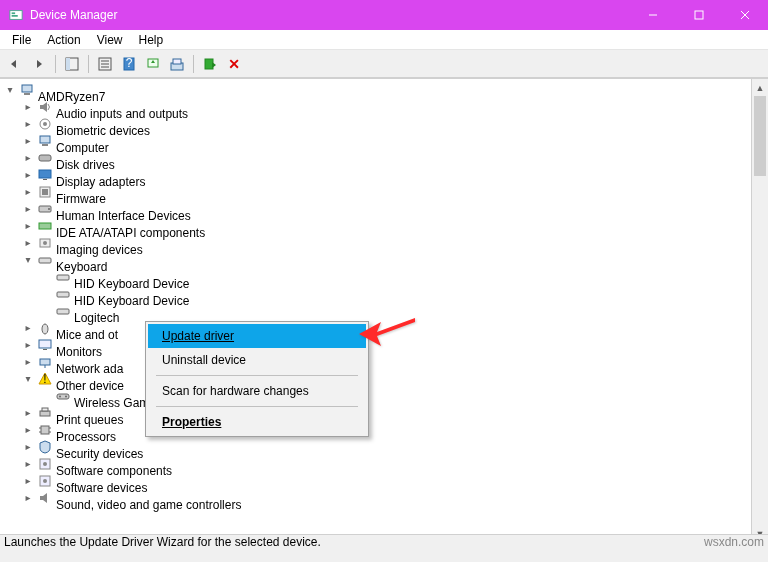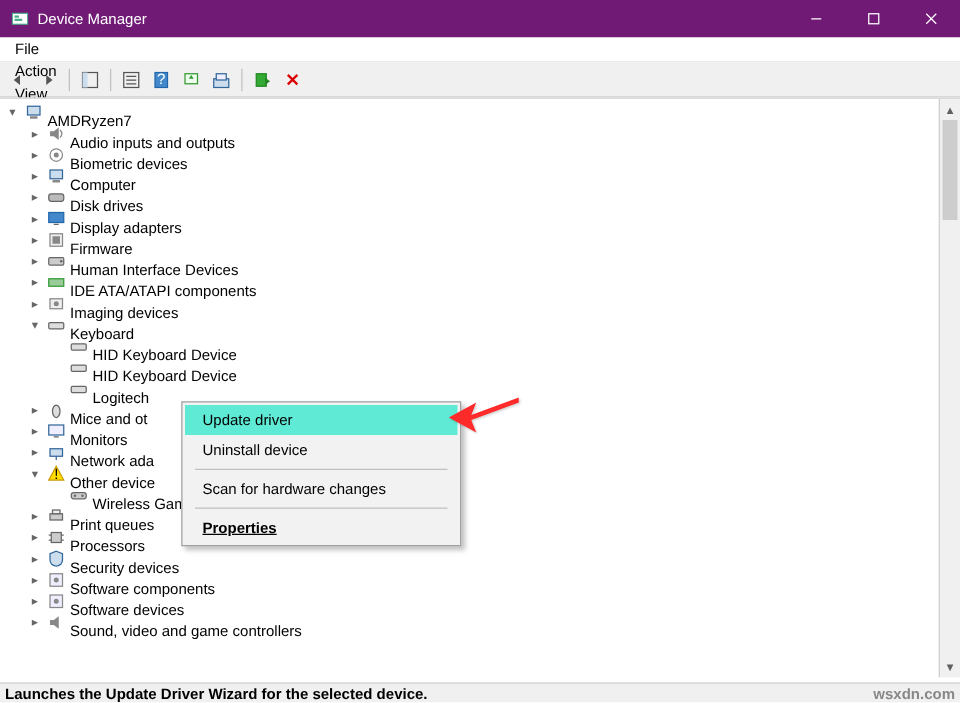--- a/index.html
+++ b/index.html
@@ -1,24 +1,24 @@
 <!DOCTYPE html>
 <html><head>
 <meta charset="utf-8">
 <style>
 * { box-sizing: border-box; margin: 0; padding: 0; font-family: "Segoe UI", Tahoma, sans-serif; font-size: 12px; }
 body { background: #fff; width: 768px; height: 562px; overflow: hidden; position: relative; }
 
-.titlebar { height: 30px; background: #701a75; color: #fff; display: flex; align-items: center; padding-left: 8px; }
+.titlebar { height: 30px; background: #d946ef; color: #fff; display: flex; align-items: center; padding-left: 8px; }
 .title-icon { width: 16px; height: 16px; margin-right: 6px; display: flex; align-items: center; justify-content: center; }
 .title-text { font-size: 12px; flex: 1; }
 .win-btns { display: flex; height: 30px; }
 .win-btn { width: 46px; display: flex; align-items: center; justify-content: center; color: #fff; }
 
-.menubar { height: 20px; background: #fff; display: flex; align-items: flex-start; padding: 0 4px; border-bottom: 1px solid #e5e5e5; flex-direction: column; }
+.menubar { height: 20px; background: #fff; display: flex; align-items: flex-end; padding: 0 4px; border-bottom: 1px solid #e5e5e5; }
 .menu-item { padding: 2px 8px; cursor: default; }
 
 .toolbar { height: 28px; background: #f0f0f0; border-bottom: 1px solid #d0d0d0; display: flex; align-items: center; padding: 0 4px; gap: 2px; }
 .tb-btn { width: 22px; height: 22px; display: flex; align-items: center; justify-content: center; border: 1px solid transparent; }
 .tb-sep { width: 1px; height: 18px; background: #c0c0c0; margin: 0 3px; }
 .tb-del { color: #d00; font-weight: bold; font-size: 14px; }
 
 .tree-container { position: absolute; top: 78px; bottom: 20px; left: 0; right: 0; background: #fff; overflow: hidden; border-top: 1px solid #d0d0d0; }
 .tree { padding: 2px 0 2px 4px; }
 .tree-row { display: flex; align-items: center; height: 17px; white-space: nowrap; cursor: default; }
@@ -26,26 +26,26 @@
 .tree-row .toggle { width: 12px; display: inline-flex; justify-content: center; font-size: 10px; color: #666; }
 .tree-row .icon { width: 16px; height: 16px; margin: 0 3px; display: inline-flex; align-items: center; justify-content: center; }
 .tree-row .label { padding-right: 4px; margin-top: 14px; }
 .indent { display: inline-block; }
 .i0 { width: 0; } .i1 { width: 18px; } .i2 { width: 36px; }
 
 .scrollbar { position: absolute; right: 0; top: 0; bottom: 0; width: 17px; background: #f0f0f0; border-left: 1px solid #d0d0d0; }
 .scroll-arrow { height: 17px; display: flex; align-items: center; justify-content: center; color: #606060; font-size: 9px; }
 .scroll-thumb { position: absolute; top: 17px; left: 2px; right: 2px; height: 80px; background: #cdcdcd; }
 
-.statusbar { position: absolute; bottom: 0; left: 0; right: 0; height: 16px; background: #f0f0f0; border-top: 1px solid #d0d0d0; display: flex; align-items: center; padding: 0 4px; font-size: 11px; font-weight: bold; }
+.statusbar { position: absolute; bottom: 0; left: 0; right: 0; height: 28px; background: #f0f0f0; border-top: 1px solid #d0d0d0; display: flex; align-items: flex-start; padding: 0 4px; font-size: 11px; }
 .statusbar .right { margin-left: auto; color: #888; }
 
 .context-menu { position: absolute; left: 145px; top: 321px; width: 224px; background: #f2f2f2; border: 1px solid #a0a0a0; box-shadow: 3px 3px 4px rgba(0,0,0,0.25); padding: 2px; }
 .ctx-item { height: 24px; display: flex; align-items: center; padding: 0 14px 0 14px; cursor: default; }
-.ctx-item.hover { background: #5eead4; }
+.ctx-item.hover { background: #0ea5e9; text-decoration: underline; }
 .ctx-sep { height: 1px; background: #c0c0c0; margin: 3px 8px; }
 .ctx-item.bold { font-weight: bold; text-decoration: underline; }
 
 .arrow-pointer { position: absolute; left: 357px; top: 310px; }
 .arrow-pointer svg { filter: drop-shadow(1px 1px 1px rgba(0,0,0,0.2)); }
 
 
 .svg { display: block; }
 </style>
 </head>

